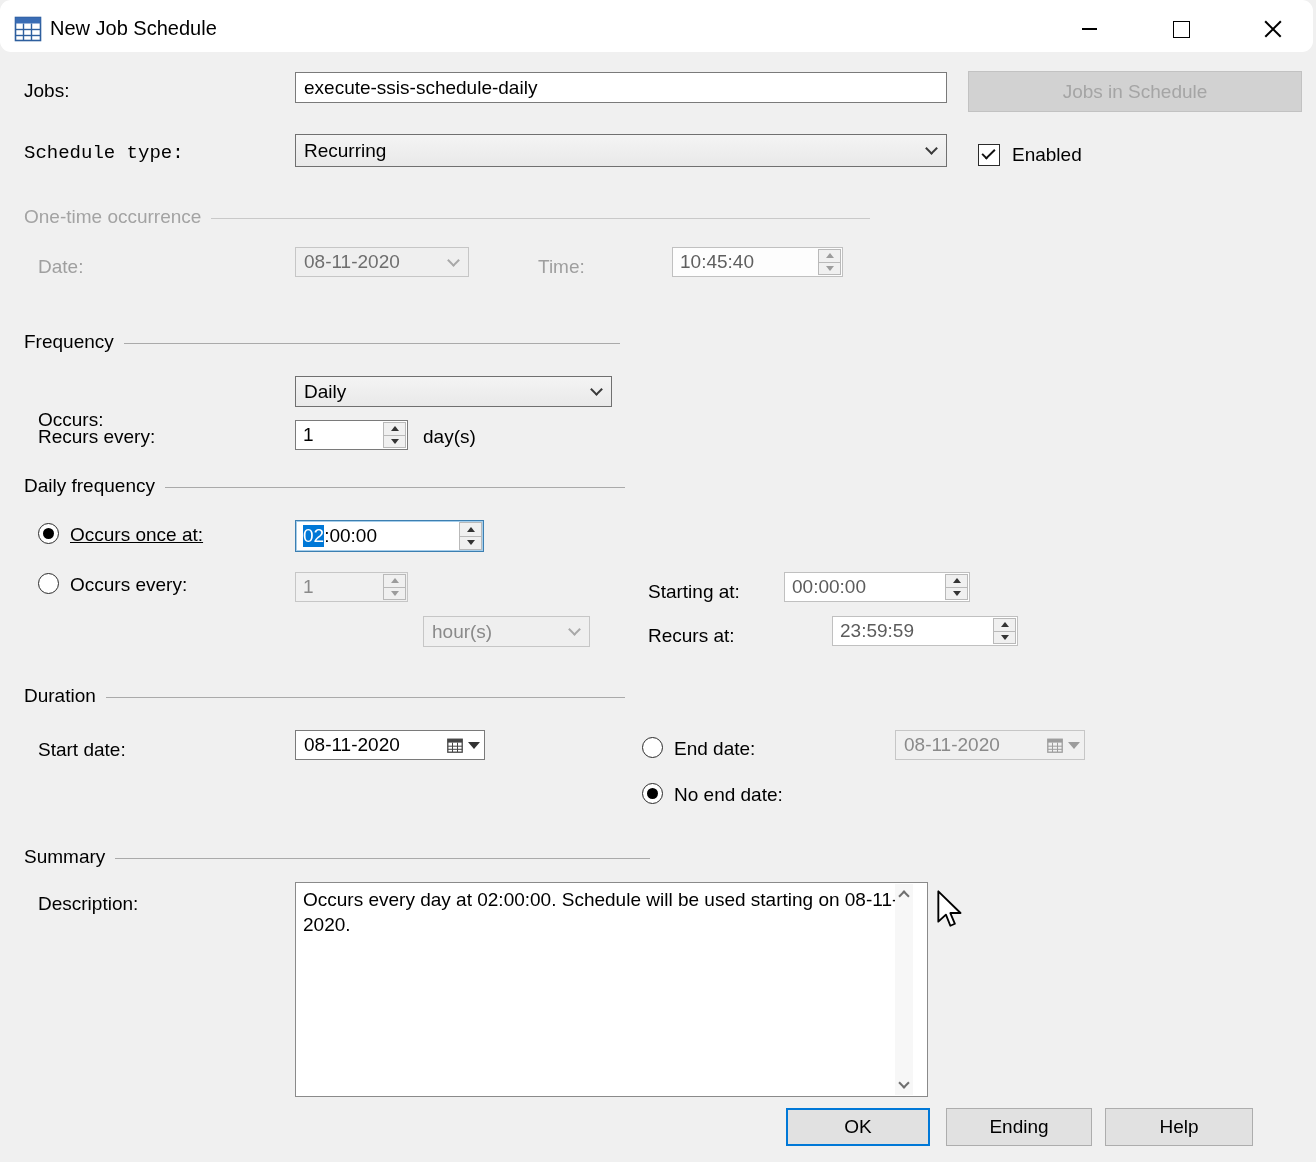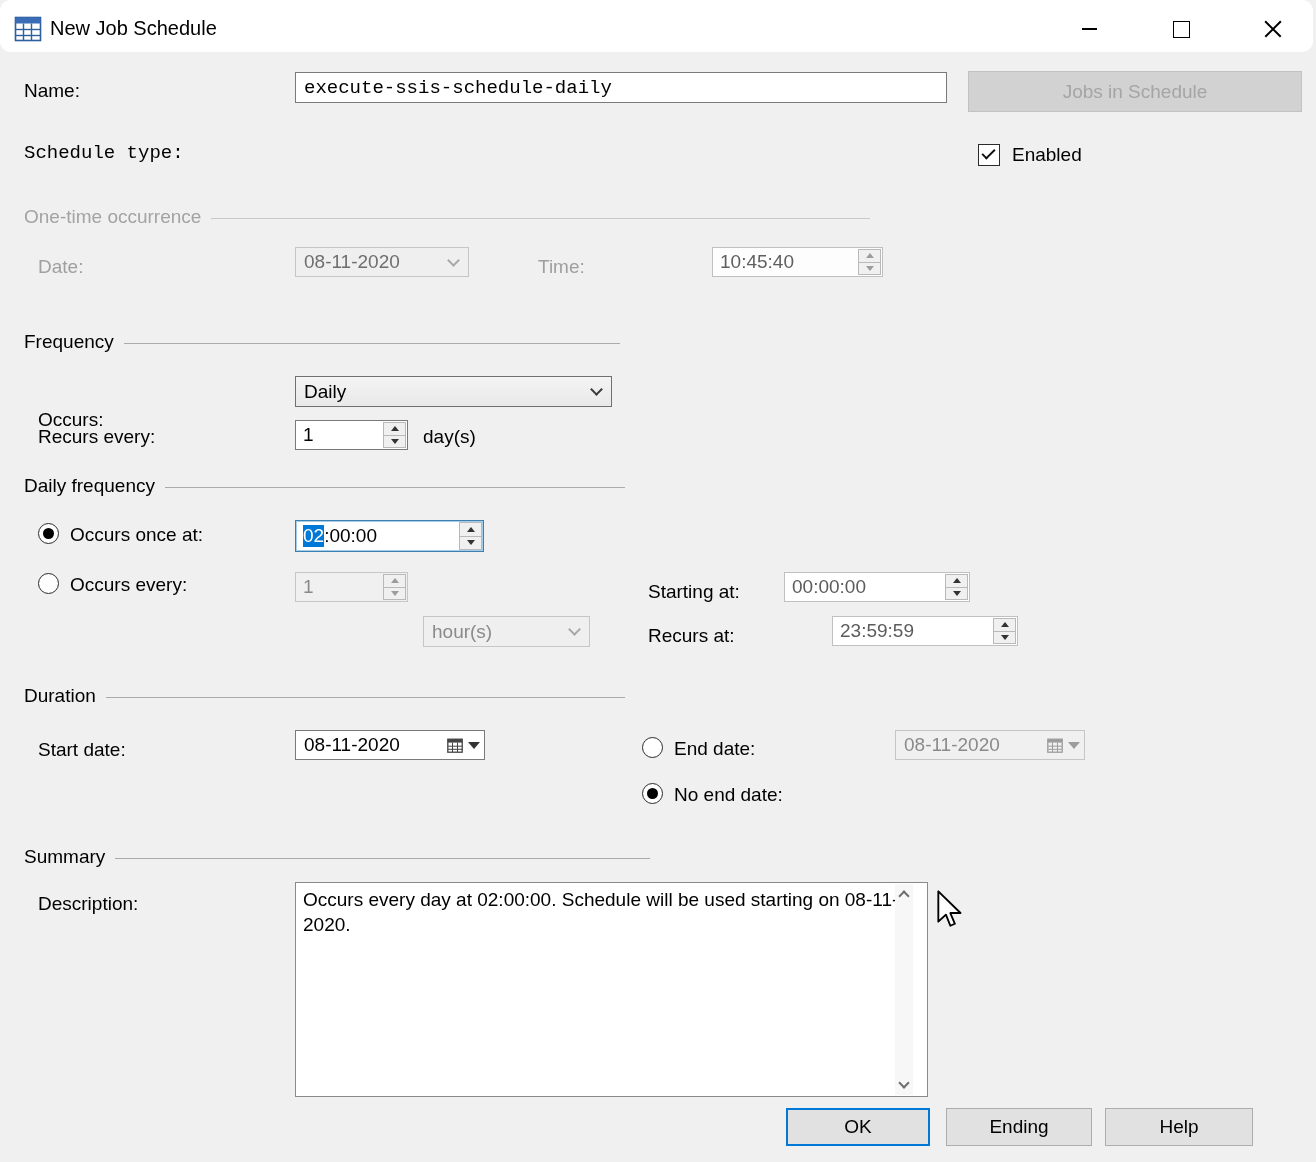--- a/index.html
+++ b/index.html
@@ -22,21 +22,21 @@
   .lbl { position:absolute; white-space:nowrap; }
   .lbl.dis { color:#9f9f9f; }
 
   
   .group-hdr { position:absolute; display:flex; align-items:center; }
   .group-hdr .line { flex:1; height:1px; background:#aaaaaa; margin-left:10px; margin-top:3px; }
   .group-hdr.dis { color:#a3a3a3; }
   .group-hdr.dis .line { background:#c9c9c9; }
 
   
-  .input { position:absolute; background:#fff; border:1px solid #7a7a7a; display:flex; align-items:center; padding-left:8px;font-family:Liberation Mono, monospace; }
+  .input { position:absolute; background:#fff; border:1px solid #7a7a7a; display:flex; align-items:center; padding-left:8px; }
 
   
   .combo { position:absolute; background:linear-gradient(#f4f4f4,#e9e9e9); border:1px solid #707070; display:flex; align-items:center; padding-left:8px; }
   .combo .chev-wrap { position:absolute; right:0; top:0; bottom:0; width:30px; display:flex; align-items:center; justify-content:center; }
   .chev-down { width:9px; height:9px; border-right:2px solid #3a3a3a; border-bottom:2px solid #3a3a3a; transform:rotate(45deg); margin-top:-4px; }
   .combo.dis { background:#efefef; border-color:#c6c6c6; color:#8a8a8a; }
   .combo.dis .chev-down { border-color:#a8a8a8; }
 
   
   .spinner { position:absolute; background:#fff; border:1px solid #7a7a7a; display:flex; align-items:center; padding-left:7px; }
@@ -101,47 +101,53 @@
       <div class="max-glyph"></div>
     </div>
     <div class="winbtn" style="left:1244px;">
       <div class="close-glyph">
           <i></i>
           <i></i>
         </div>
     </div>
   </div>
 
-  <span class="lbl" style="left:24px; top:80px;">Name:</span>
+  <span class="lbl" style="left:24px; top:80px;">Jobs:</span>
   <div class="input" style="left:295px; top:72px; width:652px; height:31px;">
     <span>execute-ssis-schedule-daily</span>
   </div>
   <div class="btn disabled-big" style="left:968px; top:71px; width:334px; height:41px;">
     <span>Jobs in Schedule</span>
   </div>
 
   <span class="lbl" style="left:24px; top:142px;font-family:Liberation Mono, monospace;">Schedule type:</span>
+  <div class="combo" style="left:295px; top:134px; width:652px; height:33px;">
+    <span>Recurring</span>
+    <div class="chev-wrap">
+        <div class="chev-down"></div>
+      </div>
+  </div>
   <div class="checkbox" style="left:978px; top:144px;">
     <div class="check"></div>
   </div>
   <span class="lbl" style="left:1012px; top:144px;">Enabled</span>
 
   <div class="group-hdr dis" style="left:24px; top:206px; width:846px;">
     <span>One-time occurrence</span>
     <div class="line"></div>
   </div>
   <span class="lbl dis" style="left:38px; top:256px;">Date:</span>
   <div class="combo dis" style="left:295px; top:247px; width:174px; height:30px;">
     <span style="color:#6e6e6e;">08-11-2020</span>
     <div class="chev-wrap">
         <div class="chev-down"></div>
       </div>
   </div>
   <span class="lbl dis" style="left:538px; top:256px;">Time:</span>
-  <div class="spinner dis soft" style="left:712px; top:247px; width:171px; height:30px; background:#fdfdfd;">
+  <div class="spinner dis soft" style="left:672px; top:247px; width:171px; height:30px; background:#fdfdfd;">
     <span style="color:#5f5f5f;">10:45:40</span>
     <div class="spinbtns">
       <div class="spinbtn">
           <div class="tri-up"></div>
         </div>
       <div class="spinbtn">
           <div class="tri-down"></div>
         </div>
     </div>
   </div>
@@ -170,21 +176,21 @@
     </div>
   </div>
   <span class="lbl" style="left:423px; top:426px;">day(s)</span>
 
   <div class="group-hdr" style="left:24px; top:475px; width:601px;">
     <span>Daily frequency</span>
     <div class="line"></div>
   </div>
 
   <div class="radio checked" style="left:38px; top:523px;"></div>
-  <span class="lbl" style="left:70px; top:524px;">Occurs once at:</span>
+  <span class="lbl" style="left:70px; top:524px;text-decoration:underline;">Occurs once at:</span>
   <div class="spinner" style="left:295px; top:520px; width:189px; height:32px; border:1px solid #3c7fb1; box-shadow:0 0 0 1px #a5cdea inset;">
     <span class="sel-text">02</span>
       <span>:00:00</span>
     <div class="spinbtns">
       <div class="spinbtn">
           <div class="tri-up"></div>
         </div>
       <div class="spinbtn">
           <div class="tri-down"></div>
         </div>

